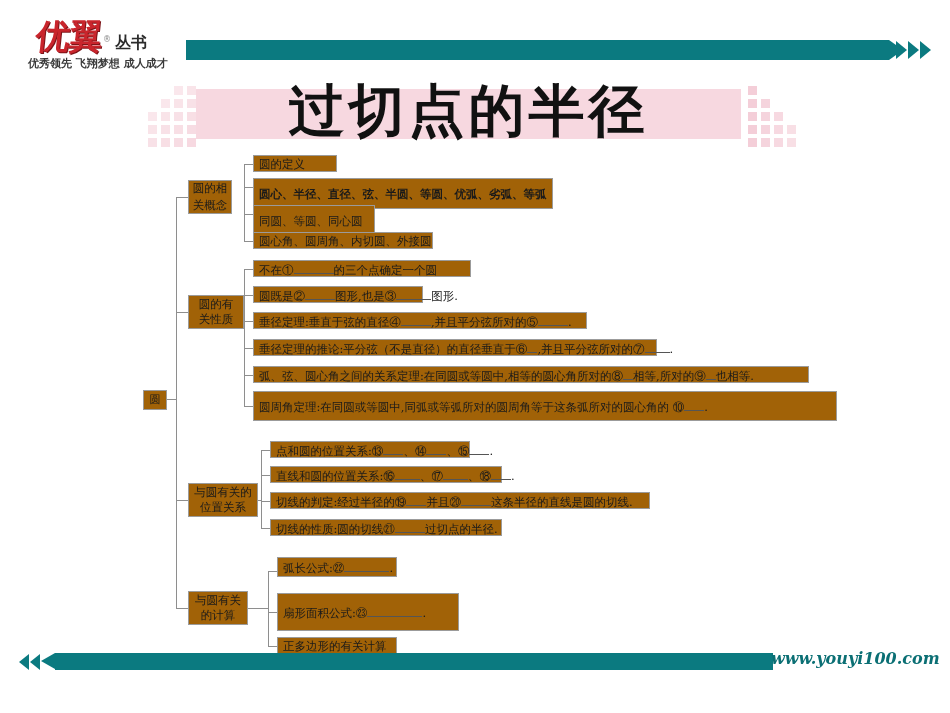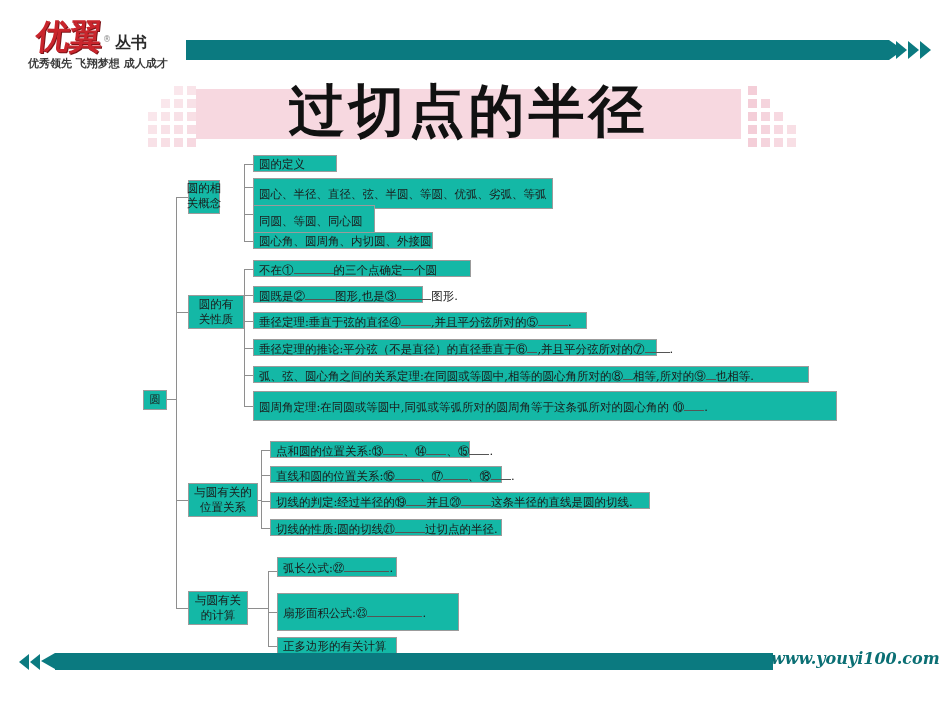--- a/index.html
+++ b/index.html
@@ -61,21 +61,21 @@
     position:absolute;left:196px;top:80px;width:545px;height:62px;
     font-size:56px;font-weight:bold;color:#111;letter-spacing:4px;
     text-align:center;line-height:62px;white-space:nowrap;
   }
   .dots{position:absolute;}
   .dot{position:absolute;width:9px;height:9px;background:#f3c9d4;}
 
   
   .map{position:absolute;left:0;top:0;width:950px;height:713px;}
   .node{
-    position:absolute;border:1px solid #9b9b9b;background:#14b8a6;
+    position:absolute;border:1px solid #9b9b9b;background:#a16207;
     font-size:11.5px;color:#1a1a1a;line-height:14px;
     box-sizing:border-box;white-space:nowrap;
     font-family:"DejaVu Serif","Liberation Serif",serif;
   }
   .node.center{display:flex;align-items:center;justify-content:center;text-align:center;}
   .node.left{display:flex;align-items:center;padding-left:5px;}
   .node.twoline{
     display:flex;flex-direction:column;justify-content:center;
     padding-left:5px;line-height:15px;
   }
@@ -168,32 +168,32 @@
   <div class="title-text">过切点的半径</div>
 
   <div class="map" id="map">
       <div class="node center" style="left: 143px; top: 390px; width: 24px; height: 20px; font-size: 11px;">圆</div>
       <div class="ln h" style="left: 167px; top: 399px; width: 9px; height: 1px;"></div>
       <div class="ln v" style="left: 176px; top: 197px; width: 1px; height: 411px;"></div>
       <div class="ln h" style="left: 176px; top: 197px; width: 12px; height: 1px;"></div>
       <div class="ln h" style="left: 176px; top: 312px; width: 12px; height: 1px;"></div>
       <div class="ln h" style="left: 176px; top: 500px; width: 12px; height: 1px;"></div>
       <div class="ln h" style="left: 176px; top: 608px; width: 12px; height: 1px;"></div>
-      <div class="node twoline" style="left: 188px; top: 180px; width: 32px; height: 34px; justify-content: flex-start; align-items: center; padding-left: 0px; text-align: center;">
+      <div class="node twoline" style="left: 188px; top: 180px; width: 44px; height: 34px; justify-content: space-between; align-items: center; padding-left: 0px; text-align: center;">
         <div>圆的相</div>
         <div>关概念</div>
       </div>
       <div class="ln h" style="left: 244px; top: 197px; width: 0px; height: 1px;"></div>
       <div class="ln v" style="left: 244px; top: 163.5px; width: 1px; height: 77px;"></div>
       <div class="ln h" style="left: 244px; top: 163.5px; width: 9px; height: 1px;"></div>
       <div class="node left" style="left: 253px; top: 155px; width: 84px; height: 17px;">
         <span>圆的定义</span>
       </div>
       <div class="ln h" style="left: 244px; top: 186.5px; width: 9px; height: 1px;"></div>
-      <div class="node left" style="left: 253px; top: 178px; width: 300px; height: 31px;">
+      <div class="node left" style="left: 253px; top: 178px; width: 300px; height: 31px; font-weight: bold;">
         <span>圆心、半径、直径、弦、半圆、等圆、优弧、劣弧、等弧</span>
       </div>
       <div class="ln h" style="left: 244px; top: 213.5px; width: 9px; height: 1px;"></div>
       <div class="node left" style="left: 253px; top: 205px; width: 122px; height: 31px;">
         <span>同圆、等圆、同心圆</span>
       </div>
       <div class="ln h" style="left: 244px; top: 240.5px; width: 9px; height: 1px;"></div>
       <div class="node left" style="left: 253px; top: 232px; width: 180px; height: 17px;">
         <span>圆心角、圆周角、内切圆、外接圆</span>
       </div>

